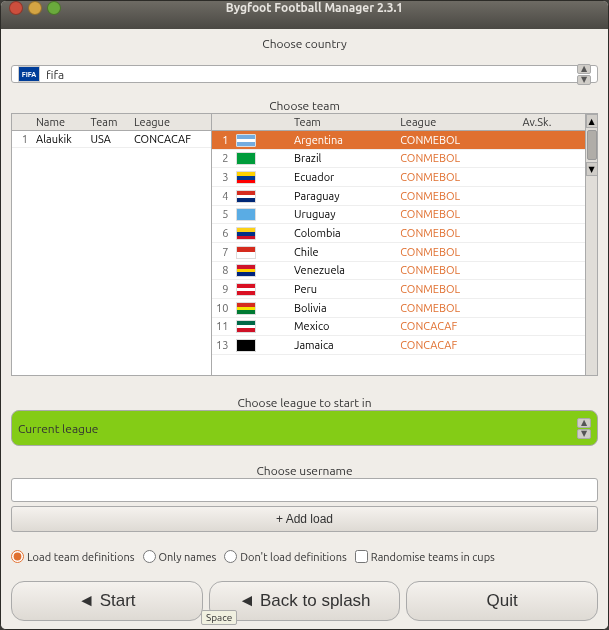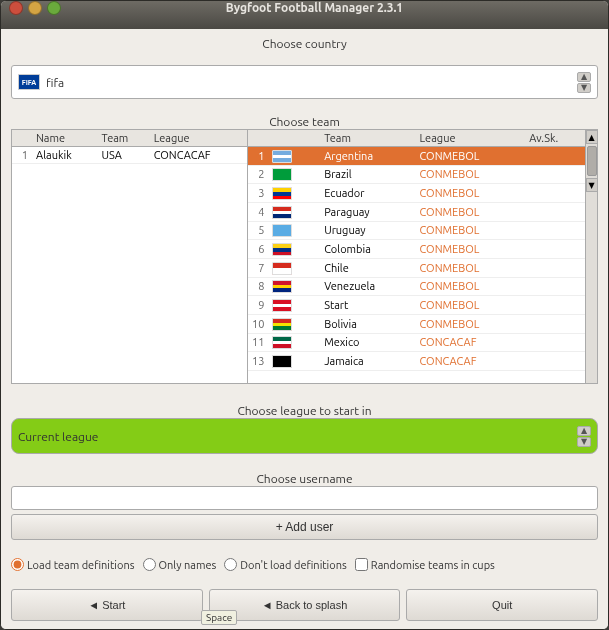--- a/index.html
+++ b/index.html
@@ -69,21 +69,21 @@
       font-size: 12px;
       color: #333;
       margin: 2px 0 1px 0;
     }
     .country-selector {
       display: flex;
       align-items: center;
       background: white;
       border: 1px solid #aaa;
       border-radius: 3px;
-      height: 34px;
+      height: 18px;
       padding: 0 6px;
       position: relative;
     }
     .fifa-icon {
       width: 22px;
       height: 16px;
       background: #003d99;
       border: 1px solid #ccc;
       border-radius: 1px;
       display: flex;
@@ -127,21 +127,21 @@
     }
     .teams-tables {
       display: flex;
       flex: 1;
       gap: 0;
       border: 1px solid #aaa;
       background: white;
       overflow: hidden;
     }
     .left-table {
-      width: 236px;
+      width: 200px;
       flex-shrink: 0;
       border-right: 1px solid #aaa;
       overflow-y: auto;
       overflow-x: hidden;
     }
     .right-table {
       flex: 1;
       overflow-y: auto;
       overflow-x: hidden;
       position: relative;
@@ -299,26 +299,26 @@
       cursor: pointer;
     }
     .bottom-row {
       display: flex;
       gap: 6px;
       margin-top: 4px;
       margin-bottom: 2px;
     }
     .action-btn {
       flex: 1;
-      height: 32px;
+      height: 40px;
       background: linear-gradient(to bottom, #f5f2ee, #dedad4);
       border: 1px solid #aaa;
-      border-radius: 3px;
-      cursor: pointer;
-      font-size: 11px;
+      border-radius: 13px;
+      cursor: pointer;
+      font-size: 17px;
       color: #333;
       display: flex;
       align-items: center;
       justify-content: center;
       gap: 4px;
     }
     .cursor-tooltip {
       position: absolute;
       bottom: -4px;
       left: 190px;
@@ -462,21 +462,21 @@
                   <tr>
     <td class="row-num">8</td>
     <td><span class="flag flag-ven"></span></td>
     <td>Venezuela</td>
     <td class="league-cell">CONMEBOL</td>
     <td></td>
   </tr>
                   <tr>
     <td class="row-num">9</td>
     <td><span class="flag flag-per"></span></td>
-    <td>Start</td>
+    <td>Peru</td>
     <td class="league-cell">CONMEBOL</td>
     <td></td>
   </tr>
                   <tr>
     <td class="row-num">10</td>
     <td><span class="flag flag-bol"></span></td>
     <td>Bolivia</td>
     <td class="league-cell">CONMEBOL</td>
     <td></td>
   </tr>
@@ -514,21 +514,21 @@
           <div class="spinner-arrow">▲</div>
           <div class="spinner-arrow">▼</div>
         </div>
       </div>
     </div>
 
     <div class="username-section">
       <div class="section-label">Choose username</div>
       <input class="username-input" type="text" placeholder="" style="">
       <button class="add-user-btn">
-        <span>+ Add user</span>
+        <span>+ Add load</span>
       </button>
     </div>
 
     <div class="options-row">
       <label class="radio-label">
         <input type="radio" name="load_option" class="radio-input" checked="" style="">
         <span>Load team definitions</span>
       </label>
       <label class="radio-label">
         <input type="radio" name="load_option" class="radio-input" style="">

